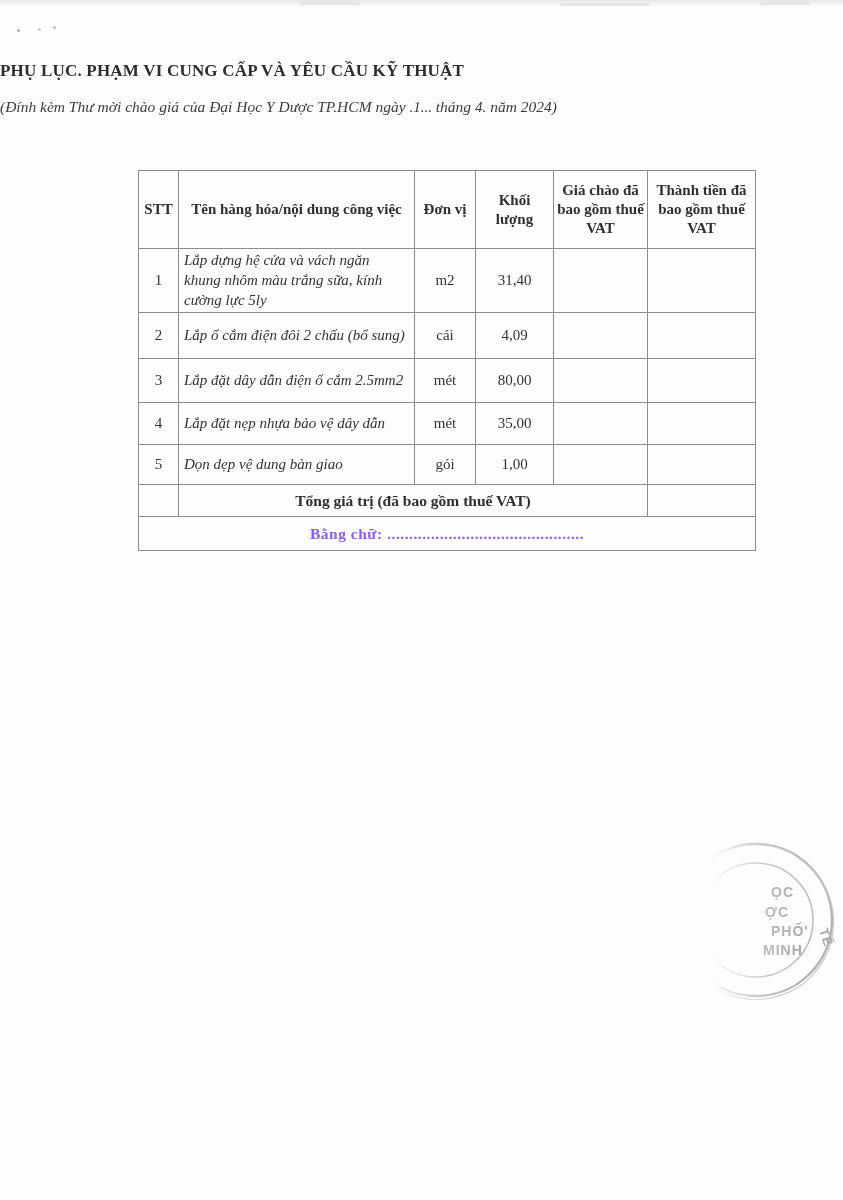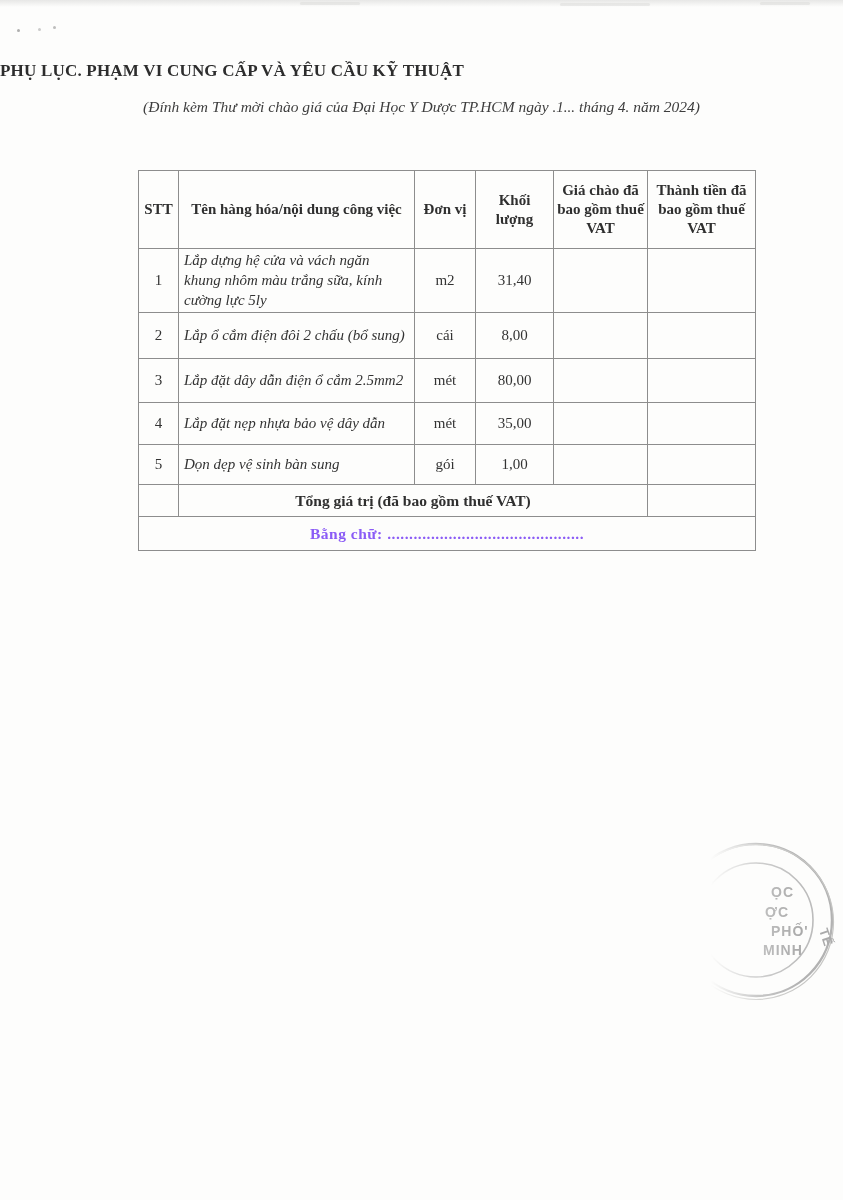--- a/index.html
+++ b/index.html
@@ -14,21 +14,21 @@
     background:linear-gradient(to bottom, rgba(190,190,188,.35), rgba(253,253,252,0));
   }
   .smudge{position:absolute;background:#d8d8d4;opacity:.45;height:3px;border-radius:2px;}
   .speck{position:absolute;width:3px;height:3px;background:#6f6f6f;border-radius:50%;opacity:.55;}
 
   .title{
     position:absolute;top:61px;left:0;width:843px;
     font-weight:bold;font-size:17px;letter-spacing:.2px;color:#2d2d2d;
   }
   .subtitle{
-    position:absolute;top:98px;left:0;width:843px;text-align:center;
+    position:absolute;top:98px;left:0;width:843px;
     font-style:italic;font-size:15.5px;color:#3d3d3d;
   }
   .subtitle .hand{font-size:15px;}
 
   table.quote{
     position:absolute;left:138px;top:170px;width:617px;
     border-collapse:collapse;table-layout:fixed;
     font-size:15px;color:#333;
   }
   table.quote td, table.quote th{
@@ -102,21 +102,21 @@
     <td class="name-cell">Lắp dựng hệ cửa và vách ngăn khung nhôm màu trắng sữa, kính cường lực 5ly</td>
     <td class="center">m2</td>
     <td class="center">31,40</td>
     <td></td>
     <td></td>
   </tr>
   <tr class="h-r2">
     <td class="center">2</td>
     <td class="name-cell">Lắp ổ cắm điện đôi 2 chấu (bổ sung)</td>
     <td class="center">cái</td>
-    <td class="center">8,00</td>
+    <td class="center">4,09</td>
     <td></td>
     <td></td>
   </tr>
   <tr class="h-r3">
     <td class="center">3</td>
     <td class="name-cell">Lắp đặt dây dẫn điện ổ cắm 2.5mm2</td>
     <td class="center">mét</td>
     <td class="center">80,00</td>
     <td></td>
     <td></td>
@@ -124,21 +124,21 @@
   <tr class="h-r4">
     <td class="center">4</td>
     <td class="name-cell">Lắp đặt nẹp nhựa bảo vệ dây dẫn</td>
     <td class="center">mét</td>
     <td class="center">35,00</td>
     <td></td>
     <td></td>
   </tr>
   <tr class="h-r5">
     <td class="center">5</td>
-    <td class="name-cell">Dọn dẹp vệ sinh bàn sung</td>
+    <td class="name-cell">Dọn dẹp vệ dung bàn giao</td>
     <td class="center">gói</td>
     <td class="center">1,00</td>
     <td></td>
     <td></td>
   </tr>
   <tr class="h-total total-row">
     <td></td>
     <td colspan="4">Tổng giá trị (đã bao gồm thuế VAT)</td>
     <td></td>
   </tr>

